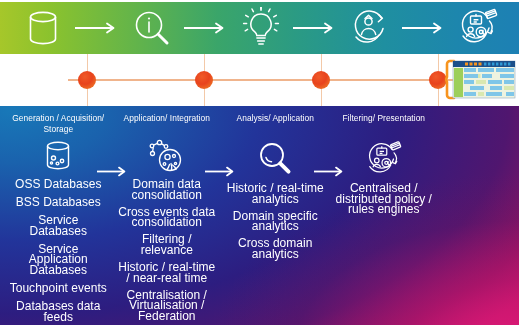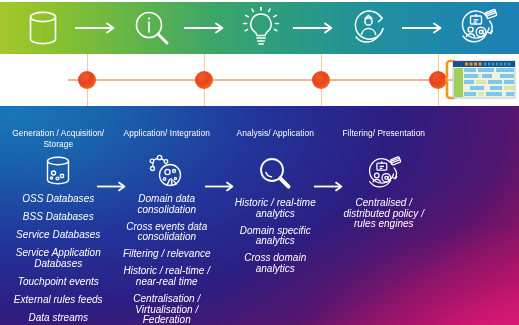--- a/index.html
+++ b/index.html
@@ -124,21 +124,21 @@
       radial-gradient(90% 120% at 100% 110%, rgba(226,25,120,0.92) 0%, rgba(190,20,110,0.55) 25%, rgba(120,18,95,0.18) 48%, rgba(0,0,0,0) 66%);
     pointer-events: none;
   }
   #columns {
     position: relative;
     z-index: 2;
     display: flex;
     width: 442px;
     height: 219px;
     box-sizing: border-box;
-    padding: 22px 4px 0 4px;
+    padding: 7px 4px 0 4px;
   }
   .column {
     flex: 1 1 0;
     display: flex;
     flex-direction: column;
     align-items: center;
     position: relative;
   }
   .col-title {
     color: #ffffff;
@@ -159,26 +159,25 @@
   }
   .col-items {
     list-style: none;
     margin: 0;
     padding: 0;
     width: 100%;
     text-align: center;
   }
   .col-items li {
     color: #ffffff;
-    font-size: 10px;
+    font-size: 12px;
     line-height: 10.6px;
     margin-bottom: 6.5px;
     padding: 0 4px;
     letter-spacing: 0.02px;
-    font-style: italic;
   }
   .flow-arrow {
     position: absolute;
     top: 51px;
     right: -17px;
     width: 34px;
     height: 14px;
     z-index: 3;
     display: flex;
     align-items: center;
@@ -369,21 +368,21 @@
             <circle cx="21" cy="22" r="1.7"></circle>
             <circle cx="10.5" cy="24" r="1.1"></circle>
           </svg>
         </div>
         <ul class="col-items">
           <li>OSS Databases</li>
           <li>BSS Databases</li>
           <li>Service Databases</li>
           <li>Service Application Databases</li>
           <li>Touchpoint events</li>
-          <li>External rules feeds</li>
+          <li>Databases data feeds</li>
           <li>Data streams</li>
         </ul>
         <div class="flow-arrow">
           <svg width="34" height="13" viewBox="0 0 34 13" fill="none" stroke="#ffffff" stroke-width="1.8">
             <path d="M1 6.5 H27"></path>
               <path d="M23 2.6 L28.4 6.5 L23 10.4" stroke-linejoin="round" stroke-linecap="round"></path>
           </svg>
         </div>
       </div>
 

